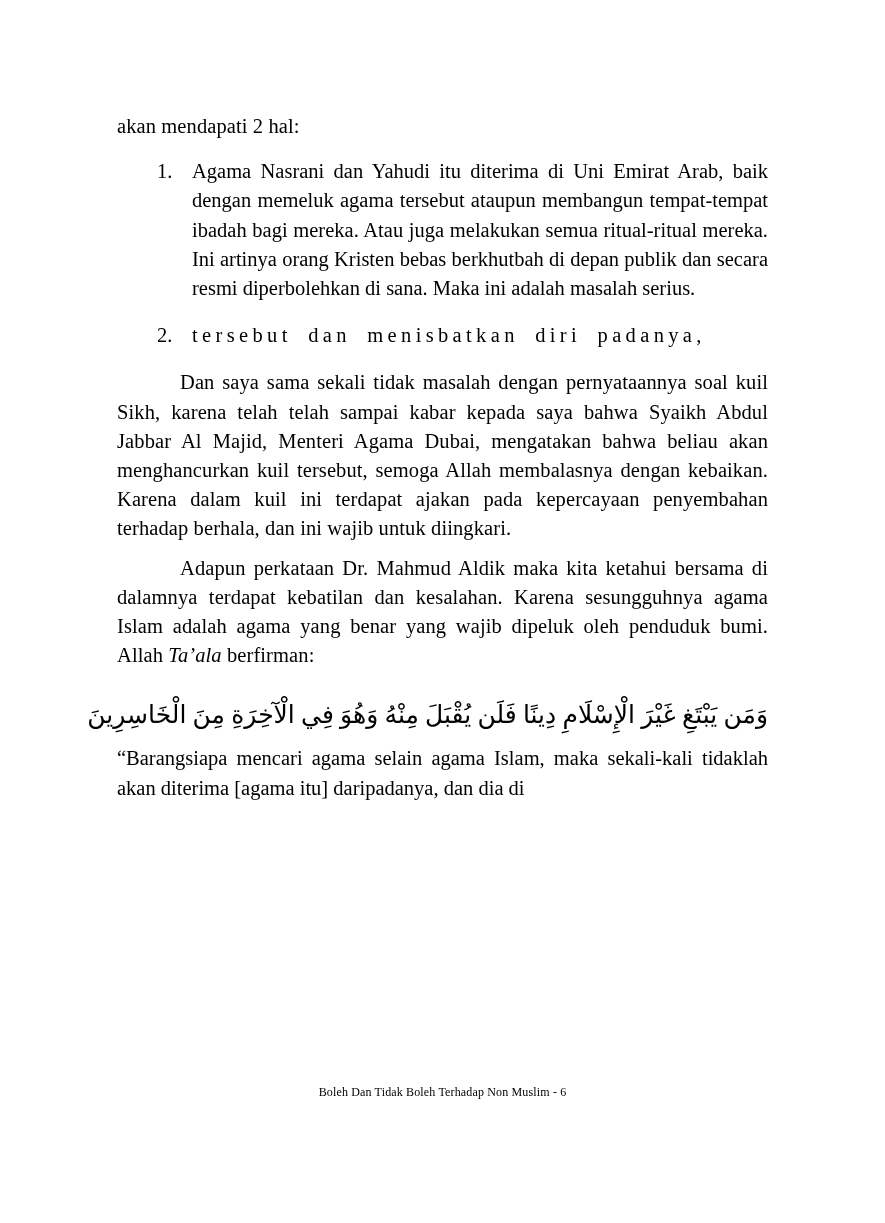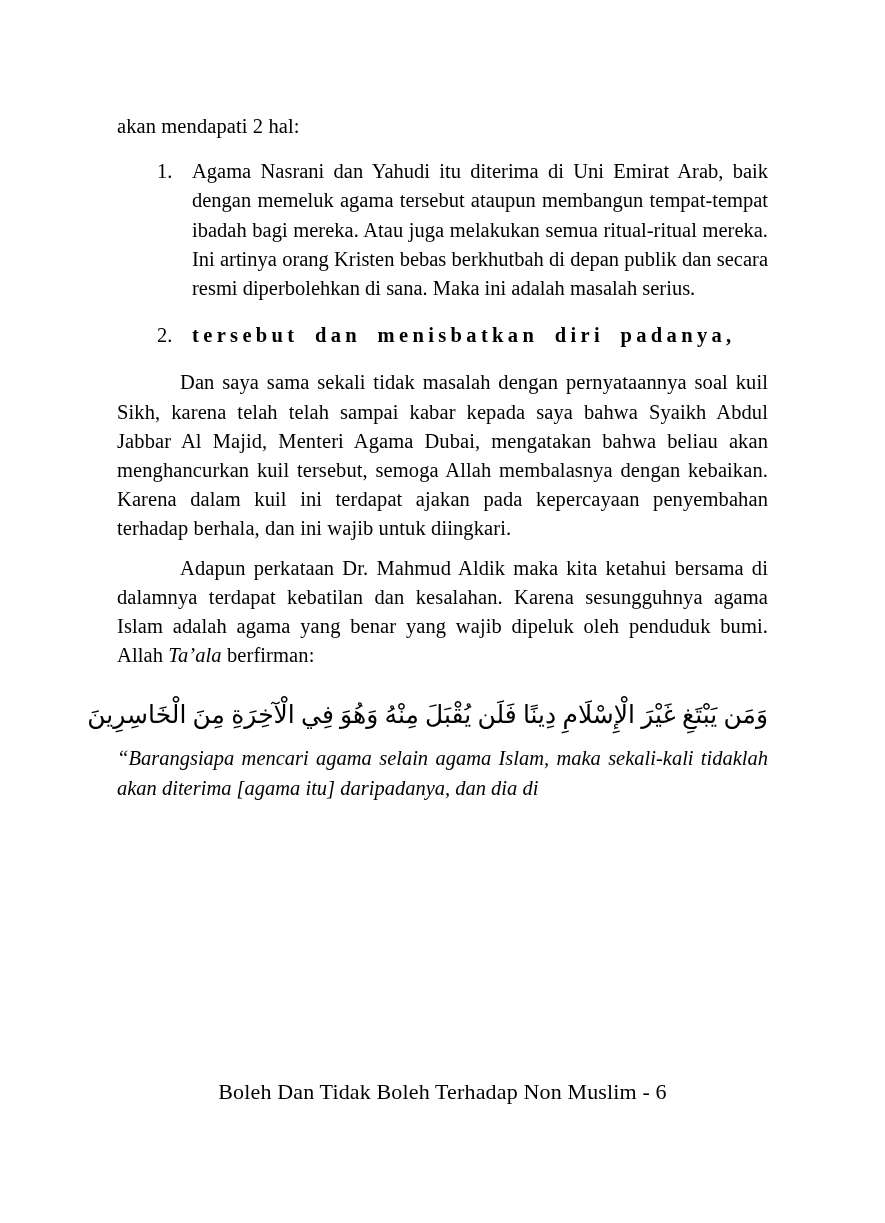--- a/index.html
+++ b/index.html
@@ -77,21 +77,20 @@
     text-align: left;
     font-size: 20.5px;
     line-height: 29.2px;
   }
 
   
   .stretched-line {
     display: block;
     letter-spacing: 4.35px;
     word-spacing: 7px;
-    font-weight: bold;
   }
 
   .body-para {
     text-indent: 63px;
     margin-top: 10px;
   }
 
   .body-para.tight {
   }
 
@@ -101,35 +100,34 @@
     font-family: Liberation Serif, serif;
     font-size: 25px;
     line-height: 46px;
     margin-top: 22px;
     margin-bottom: 4px;
     white-space: nowrap;
     letter-spacing: 0;
   }
 
   .translation {
-    font-style: italic;
     font-size: 20.5px;
     line-height: 29.6px;
     text-align: justify;
     text-justify: inter-word;
     margin-top: 6px;
   }
 
   .footer {
     position: absolute;
     left: 0;
     top: 1082px;
     width: 885px;
     text-align: center;
-    font-size: 22px;
+    font-size: 12px;
     line-height: 20px;
     letter-spacing: 0.15px;
   }
 
   em, .italic { font-style: italic; }
 </style>
 </head>
 <body>
 
 <div class="page">

